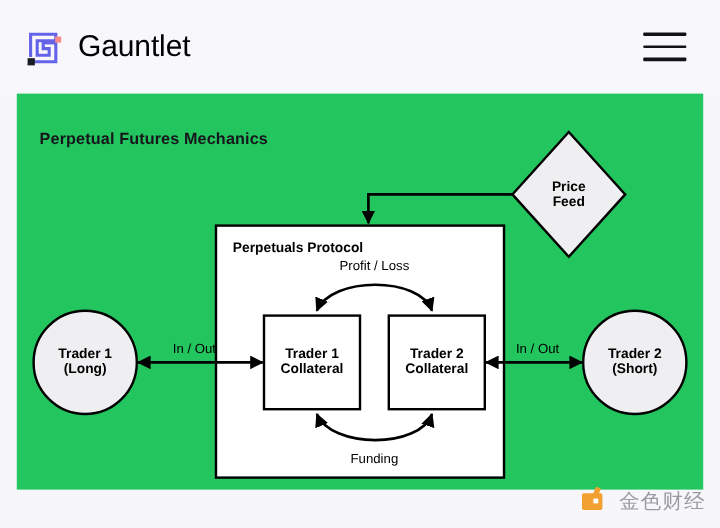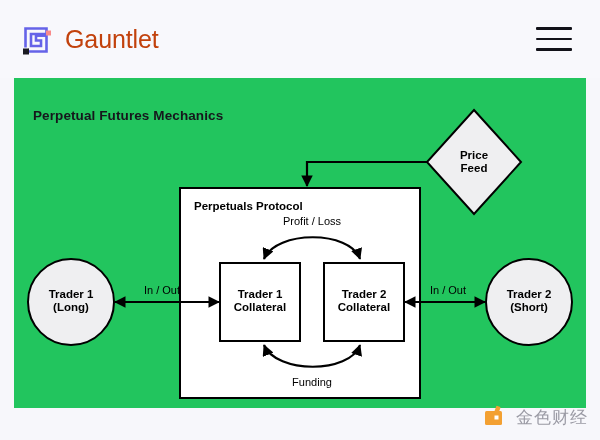--- a/index.html
+++ b/index.html
@@ -31,21 +31,21 @@
     align-items: center;
     gap: 13px;
   }
   #brand-logo {
     width: 30px; height: 32px;
     display: block;
     flex: none;
   }
   #brand-name {
     font-size: 25px;
-    color: #c2410c;
+    color: #000000;
     letter-spacing: -0.1px;
     white-space: nowrap;
   }
   #menu-button {
     margin-left: auto;
     width: 40px; height: 34px;
     display: flex;
     flex-direction: column;
     justify-content: center;
     gap: 8px;

